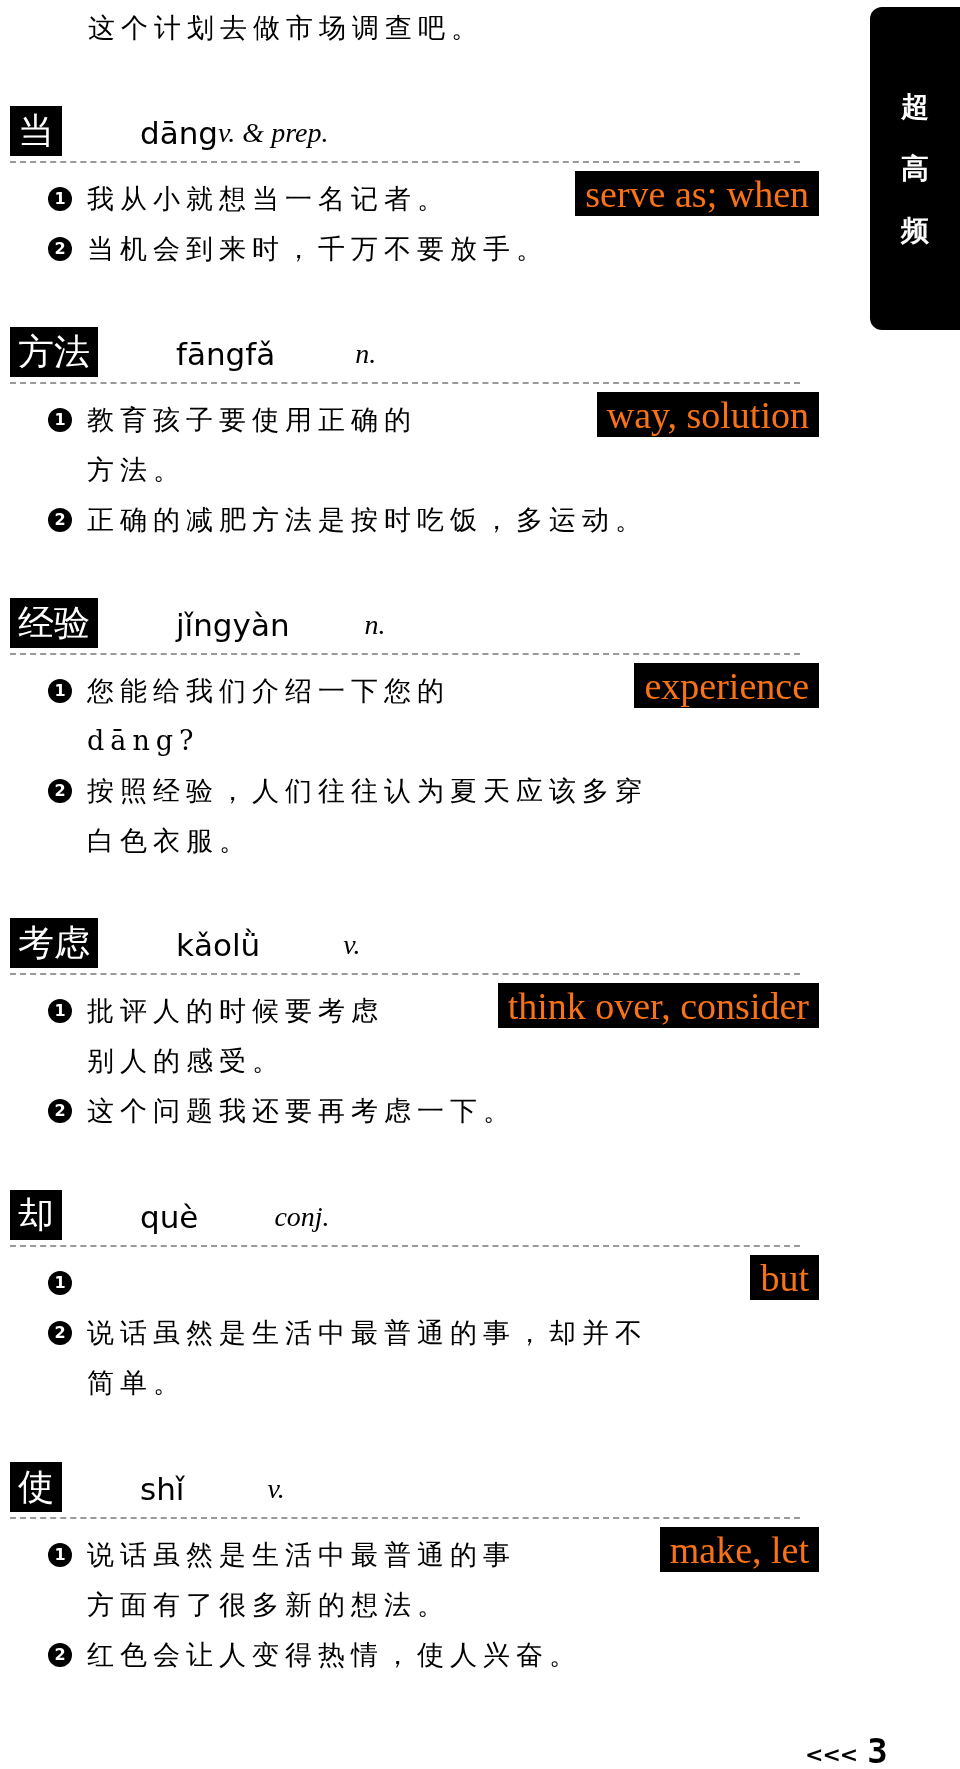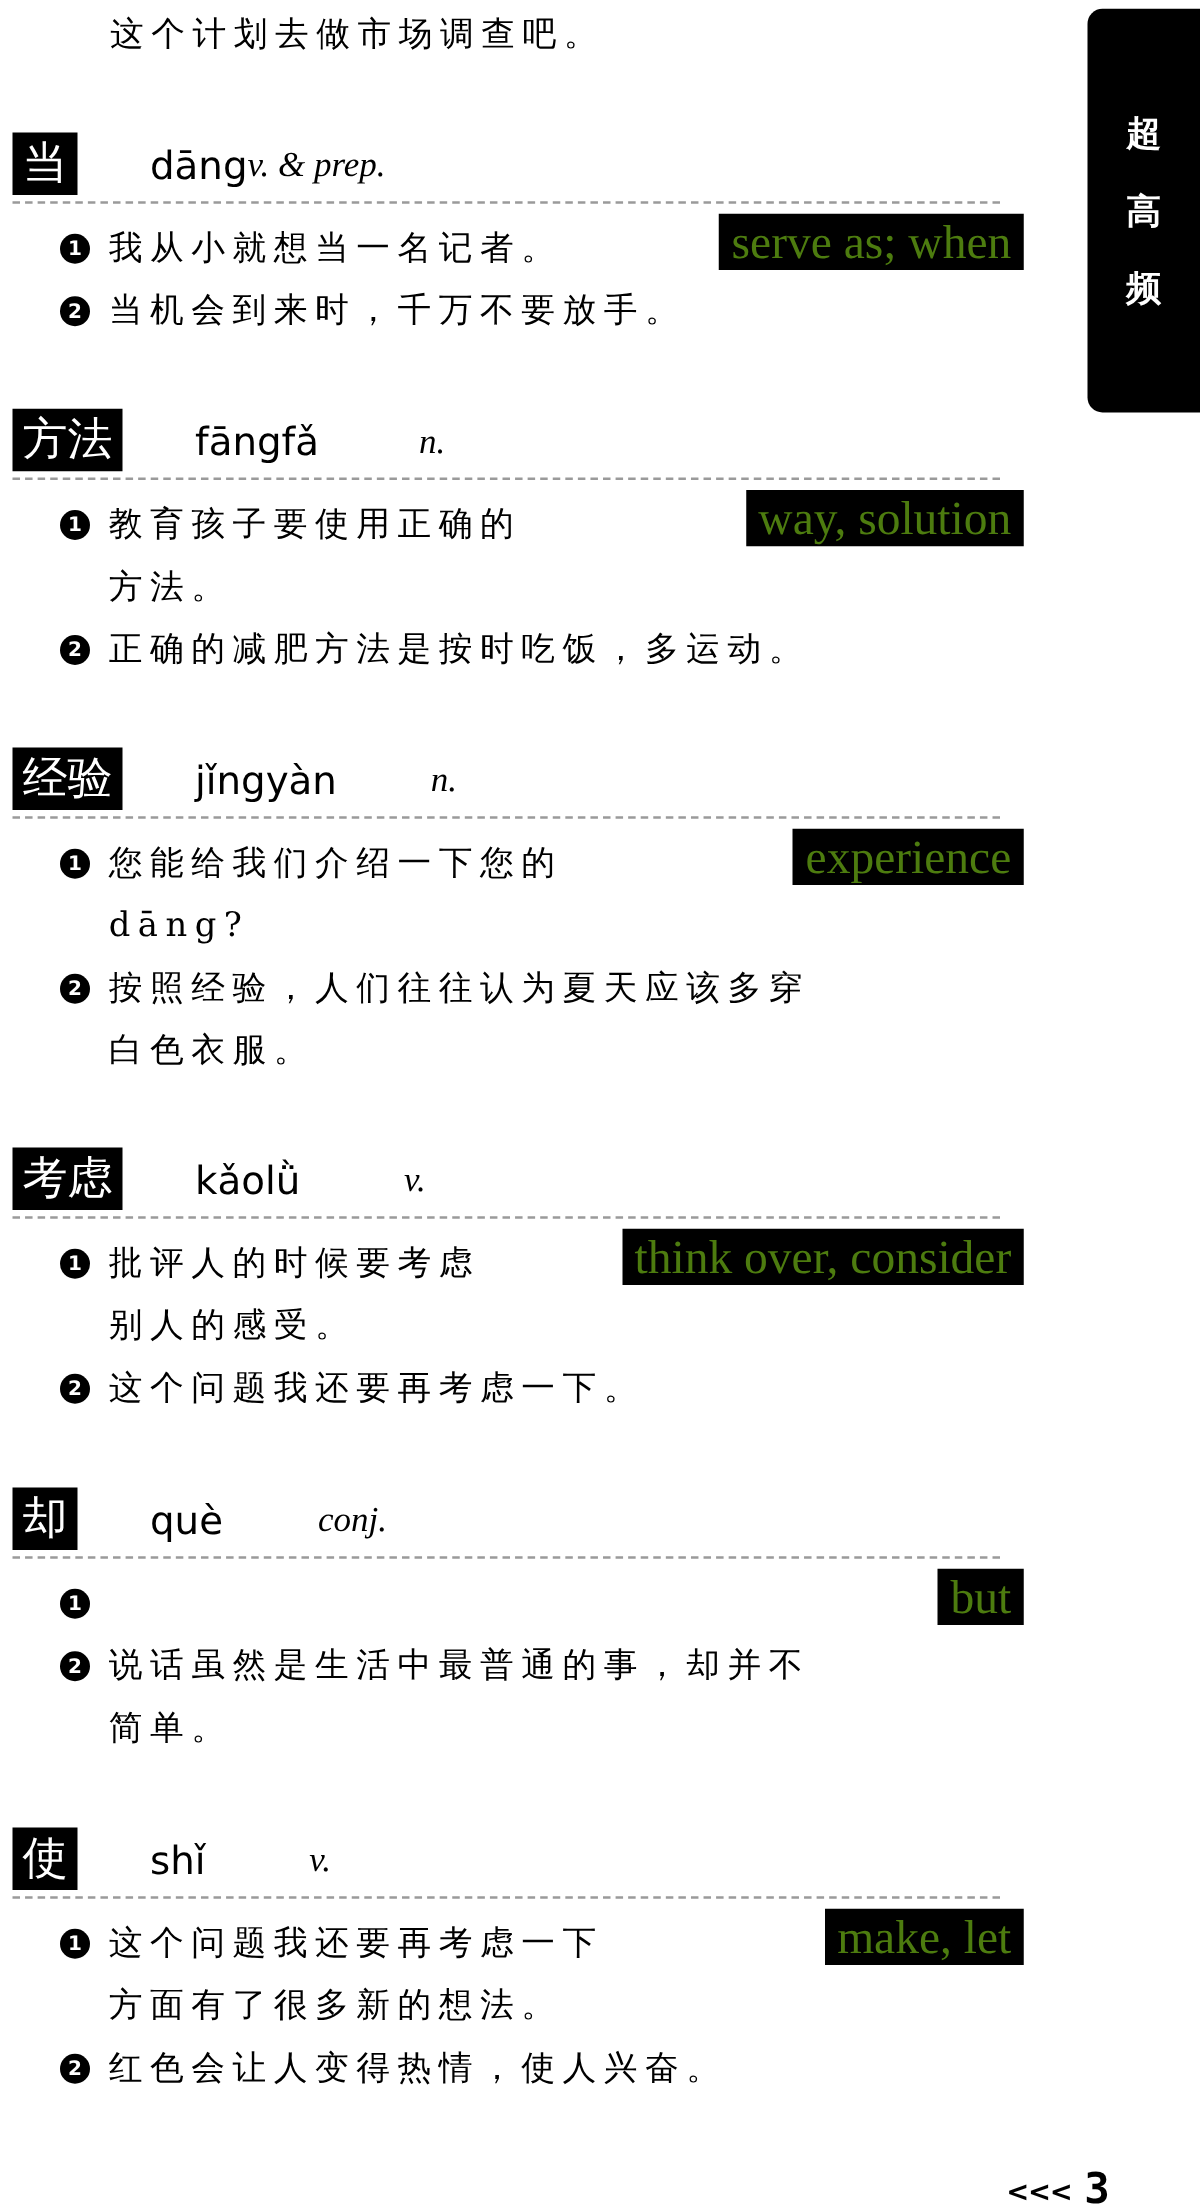--- a/index.html
+++ b/index.html
@@ -5,24 +5,24 @@
   html, body { margin:0; padding:0; background:#ffffff; }
   body { width:960px; height:1769px; position:relative; overflow:hidden; color:#000; font-family:"DejaVu Serif", serif; }
   .cn { font-family:"DejaVu Serif", serif; font-size:27px; letter-spacing:6px; white-space:nowrap; }
   .continuation { position:absolute; left:88px; top:3px; height:50px; line-height:50px; }
   .side-tab { position:absolute; left:870px; top:7px; width:90px; height:323px; background:#000; border-radius:12px 0 0 12px; }
   .side-tab .chars { position:absolute; left:0; width:90px; top:69px; text-align:center; }
   .side-tab .ch { display:block; height:62px; line-height:62px; color:#fff; font-family:"DejaVu Sans", sans-serif; font-weight:bold; font-size:28px; }
   .entry { position:absolute; left:0; width:960px; height:100px; }
   .hw-row { position:absolute; left:10px; top:0; height:50px; display:flex; align-items:center; }
   .headword { height:50px; line-height:50px; background:#000; color:#fff; font-family:"DejaVu Sans", sans-serif; font-size:36px; padding:0 8px; white-space:nowrap; }
-  .pinyin { margin-left:58px; font-family:"DejaVu Sans", sans-serif; font-size:31px; line-height:50px; position:relative; top:2px; }
+  .pinyin { margin-left:78px; font-family:"DejaVu Sans", sans-serif; font-size:31px; line-height:50px; position:relative; top:2px; }
   .pos { font-family:"Liberation Serif", serif; font-style:italic; font-size:28px; line-height:50px; position:relative; top:2px; }
   .rule { position:absolute; left:10px; top:55px; width:790px; height:0; border-top:2px dashed #9a9a9a; }
-  .gloss { position:absolute; right:141px; top:65px; height:45px; line-height:46px; padding:0 10px; background:#000; color:#4d7c0f; font-family:"Liberation Serif", serif; font-size:38px; white-space:nowrap; }
+  .gloss { position:absolute; right:141px; top:65px; height:45px; line-height:46px; padding:0 10px; background:#000; color:#f97316; font-family:"Liberation Serif", serif; font-size:38px; white-space:nowrap; }
   .examples { position:absolute; left:48px; top:68px; }
   .ex-line { height:50px; line-height:50px; display:flex; align-items:center; }
   .ex-line.cont { padding-left:39px; }
   .num { width:24px; height:24px; border-radius:50%; background:#000; color:#fff; font-family:"DejaVu Sans", sans-serif; font-weight:bold; font-size:16px; display:inline-flex; align-items:center; justify-content:center; margin-right:15px; flex:none; letter-spacing:0; }
   .page-num { position:absolute; left:805px; top:1730px; height:40px; display:flex; align-items:flex-end; }
   .page-num .marker { font-family:"DejaVu Sans", sans-serif; font-weight:bold; font-size:22px; line-height:30px; letter-spacing:-1px; }
   .page-num .digit { font-family:"DejaVu Sans Mono", monospace; font-weight:bold; font-size:34px; line-height:38px; margin-left:10px; }
 </style>
 </head>
 <body>
@@ -155,21 +155,21 @@
   <div class="hw-row">
     <span class="headword">使</span>
     <span class="pinyin">shǐ</span>
     <span class="pos" style="margin-left:83px">v.</span>
   </div>
   <div class="rule"></div>
   <div class="gloss">make, let</div>
   <div class="examples">
     <div class="ex-line">
       <span class="num">1</span>
-      <span class="cn">这个问题我还要再考虑一下</span>
+      <span class="cn">说话虽然是生活中最普通的事</span>
     </div>
     <div class="ex-line cont">
       <span class="cn">方面有了很多新的想法。</span>
     </div>
     <div class="ex-line">
       <span class="num">2</span>
       <span class="cn">红色会让人变得热情，使人兴奋。</span>
     </div>
   </div>
 </div>

